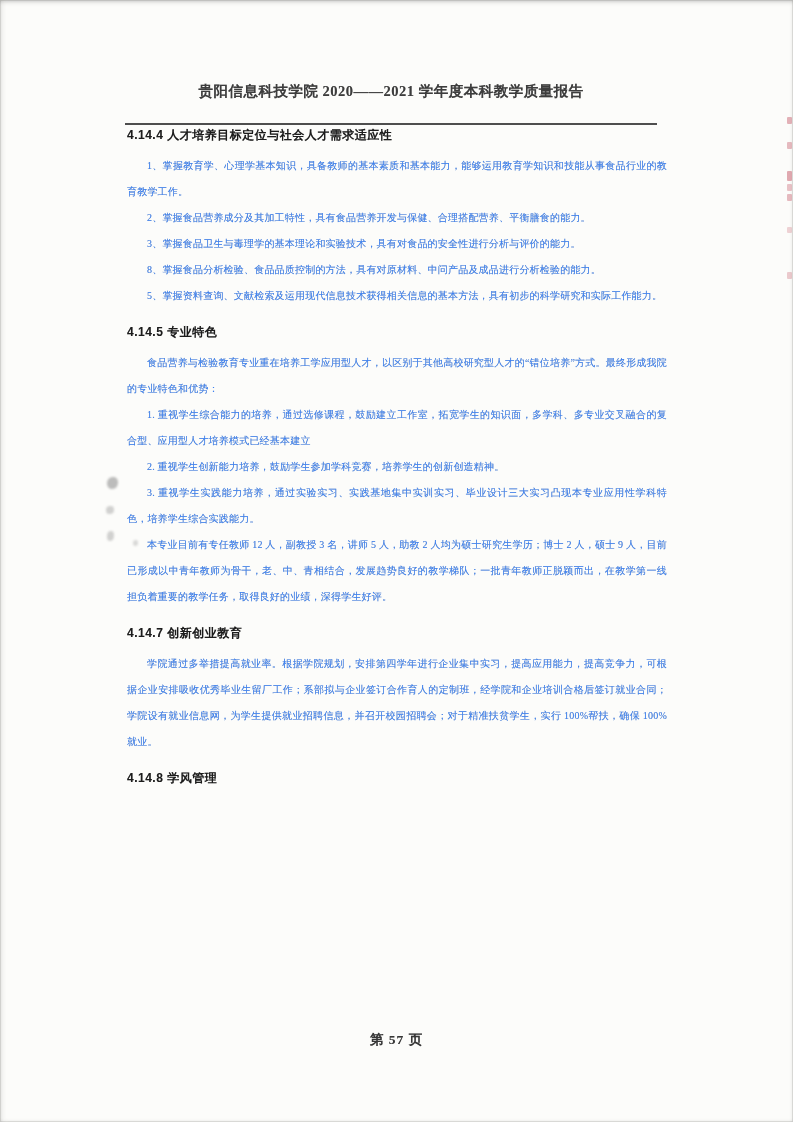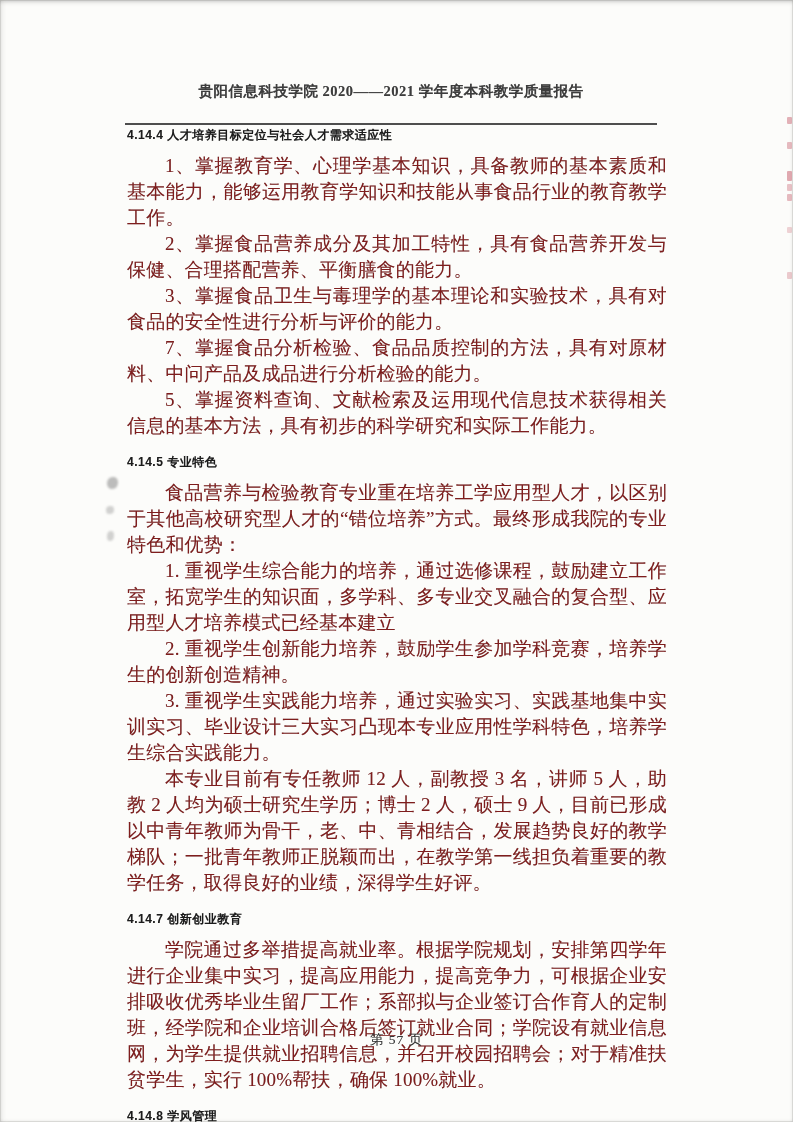--- a/index.html
+++ b/index.html
@@ -49,35 +49,36 @@
     font-size: 12px;
     font-weight: bold;
     color: #1c1c1c;
     line-height: 21px;
     margin: 13px 0 7px 0;
     letter-spacing: 0.5px;
     text-shadow: 0 0 0.4px rgba(30,30,30,0.35);
   }
   .section-heading.first { margin-top: 9px; }
   .para {
-    font-size: 19px;
+    font-size: 10px;
     line-height: 26px;
-    color: #7f1d1d;
+    color: #3b82f6;
     text-align: justify;
     text-indent: 2em;
     margin: 0;
     letter-spacing: 0.2px;
     text-shadow: 0 0 0.5px rgba(45,45,45,0.35);
   }
   .footer {
     position: absolute;
     top: 1030px;
     left: 0;
     width: 100%;
     text-align: center;
+    font-weight: bold;
   }
   .page-number {
     font-size: 13.5px;
     color: #363636;
     letter-spacing: 1px;
     text-shadow: 0 0 0.4px rgba(45,45,45,0.35);
   }
   
   .artifact {
     position: absolute;
@@ -114,21 +115,21 @@
   <div class="header">
     <span class="header-title">贵阳信息科技学院 2020——2021 学年度本科教学质量报告</span>
   </div>
 
   <div class="content">
 
     <h2 class="section-heading first">4.14.4 人才培养目标定位与社会人才需求适应性</h2>
     <p class="para">1、掌握教育学、心理学基本知识，具备教师的基本素质和基本能力，能够运用教育学知识和技能从事食品行业的教育教学工作。</p>
     <p class="para">2、掌握食品营养成分及其加工特性，具有食品营养开发与保健、合理搭配营养、平衡膳食的能力。</p>
     <p class="para">3、掌握食品卫生与毒理学的基本理论和实验技术，具有对食品的安全性进行分析与评价的能力。</p>
-    <p class="para">7、掌握食品分析检验、食品品质控制的方法，具有对原材料、中问产品及成品进行分析检验的能力。</p>
+    <p class="para">8、掌握食品分析检验、食品品质控制的方法，具有对原材料、中问产品及成品进行分析检验的能力。</p>
     <p class="para">5、掌握资料查询、文献检索及运用现代信息技术获得相关信息的基本方法，具有初步的科学研究和实际工作能力。</p>
 
     <h2 class="section-heading">4.14.5 专业特色</h2>
     <p class="para">食品营养与检验教育专业重在培养工学应用型人才，以区别于其他高校研究型人才的“错位培养”方式。最终形成我院的专业特色和优势：</p>
     <p class="para">1. 重视学生综合能力的培养，通过选修课程，鼓励建立工作室，拓宽学生的知识面，多学科、多专业交叉融合的复合型、应用型人才培养模式已经基本建立</p>
     <p class="para">2. 重视学生创新能力培养，鼓励学生参加学科竞赛，培养学生的创新创造精神。</p>
     <p class="para">3. 重视学生实践能力培养，通过实验实习、实践基地集中实训实习、毕业设计三大实习凸现本专业应用性学科特色，培养学生综合实践能力。</p>
 
     <p class="para">本专业目前有专任教师 12 人，副教授 3 名，讲师 5 人，助教 2 人均为硕士研究生学历；博士 2 人，硕士 9 人，目前已形成以中青年教师为骨干，老、中、青相结合，发展趋势良好的教学梯队；一批青年教师正脱颖而出，在教学第一线担负着重要的教学任务，取得良好的业绩，深得学生好评。</p>
 

